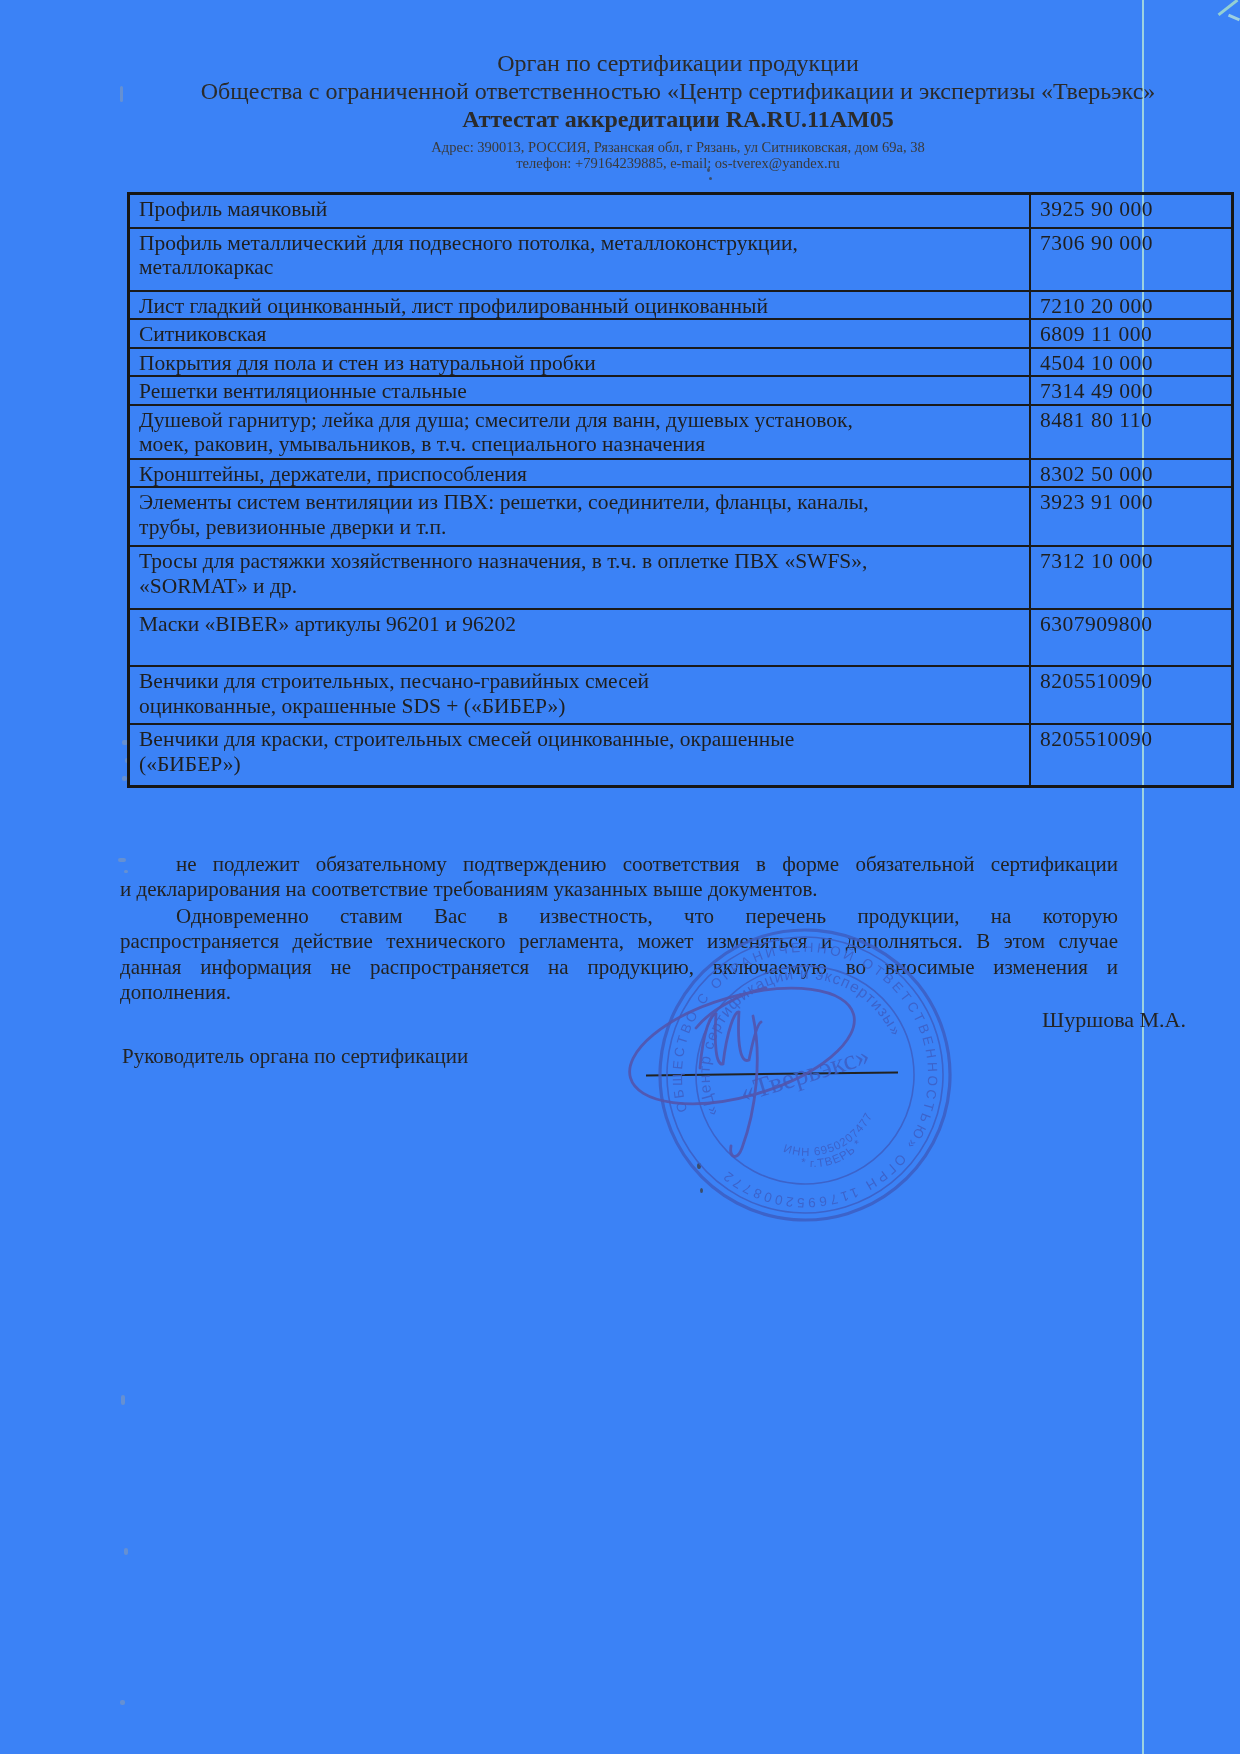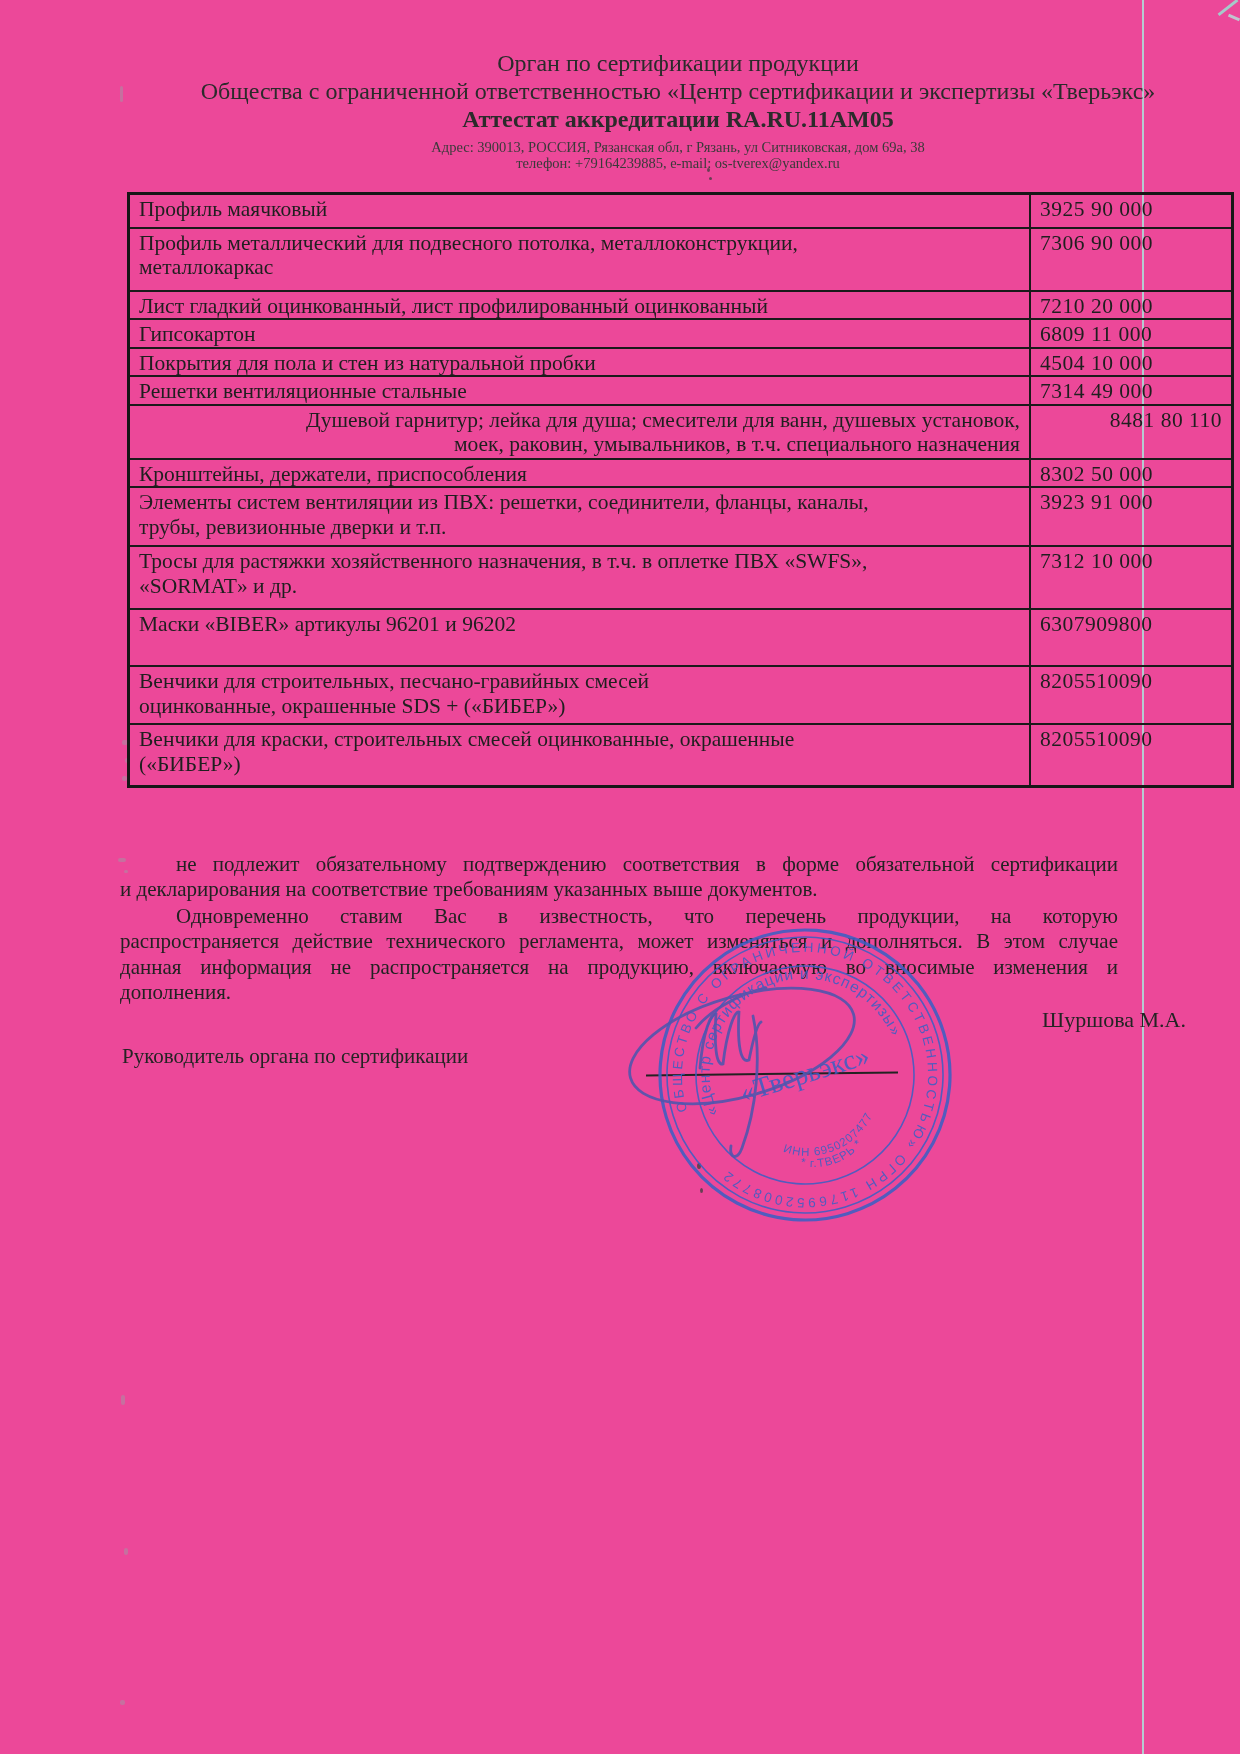--- a/index.html
+++ b/index.html
@@ -1,17 +1,17 @@
 <!DOCTYPE html>
 <html><head>
 <meta charset="utf-8">
 <style>
   html,body{margin:0;padding:0;background:#e8e8e8;}
   .page{
-    position:relative;width:1240px;height:1754px;background:#ec4899;
+    position:relative;width:1240px;height:1754px;background:#3b82f6;
     font-family:"Liberation Serif","DejaVu Serif",serif;color:#1f1f1f;
     overflow:hidden;margin:0 auto;
   }
   
   .scan-vline{position:absolute;left:1142px;top:0;width:2px;height:1754px;background:#aee0da;opacity:.85;}
   .corner-mark{position:absolute;left:1216px;top:6px;width:24px;height:3px;background:#9fd8cf;transform:rotate(-38deg);opacity:.9;}
   .corner-mark2{position:absolute;left:1228px;top:16px;width:12px;height:3px;background:#b7e4dc;transform:rotate(24deg);opacity:.8;}
   .speck{position:absolute;background:#98a2a6;opacity:.45;border-radius:2px;}
   .inkdot{position:absolute;background:#3c3c3c;border-radius:50%;opacity:.75;}
   
@@ -85,32 +85,32 @@
       <tr style="height:63px;">
         <td class="name-cell">Профиль металлический для подвесного потолка, металлоконструкции,
 металлокаркас</td>
         <td class="code-cell">7306 90 000</td>
       </tr>
       <tr style="height:25px;">
         <td class="name-cell">Лист гладкий оцинкованный, лист профилированный оцинкованный</td>
         <td class="code-cell">7210 20 000</td>
       </tr>
       <tr style="height:25px;">
-        <td class="name-cell">Гипсокартон</td>
+        <td class="name-cell">Ситниковская</td>
         <td class="code-cell">6809 11 000</td>
       </tr>
       <tr style="height:26px;">
         <td class="name-cell">Покрытия для пола и стен из натуральной пробки</td>
         <td class="code-cell">4504 10 000</td>
       </tr>
       <tr style="height:25px;">
         <td class="name-cell">Решетки вентиляционные стальные</td>
         <td class="code-cell">7314 49 000</td>
       </tr>
-      <tr style="height:54px;text-align:right;">
+      <tr style="height:54px;">
         <td class="name-cell">Душевой гарнитур; лейка для душа; смесители для ванн, душевых установок,
 моек, раковин, умывальников, в т.ч. специального назначения</td>
         <td class="code-cell">8481 80 110</td>
       </tr>
       <tr style="height:25px;margin-top:48px;">
         <td class="name-cell">Кронштейны, держатели, приспособления</td>
         <td class="code-cell">8302 50 000</td>
       </tr>
       <tr style="height:59px;">
         <td class="name-cell">Элементы систем вентиляции из ПВХ: решетки, соединители, фланцы, каналы,

